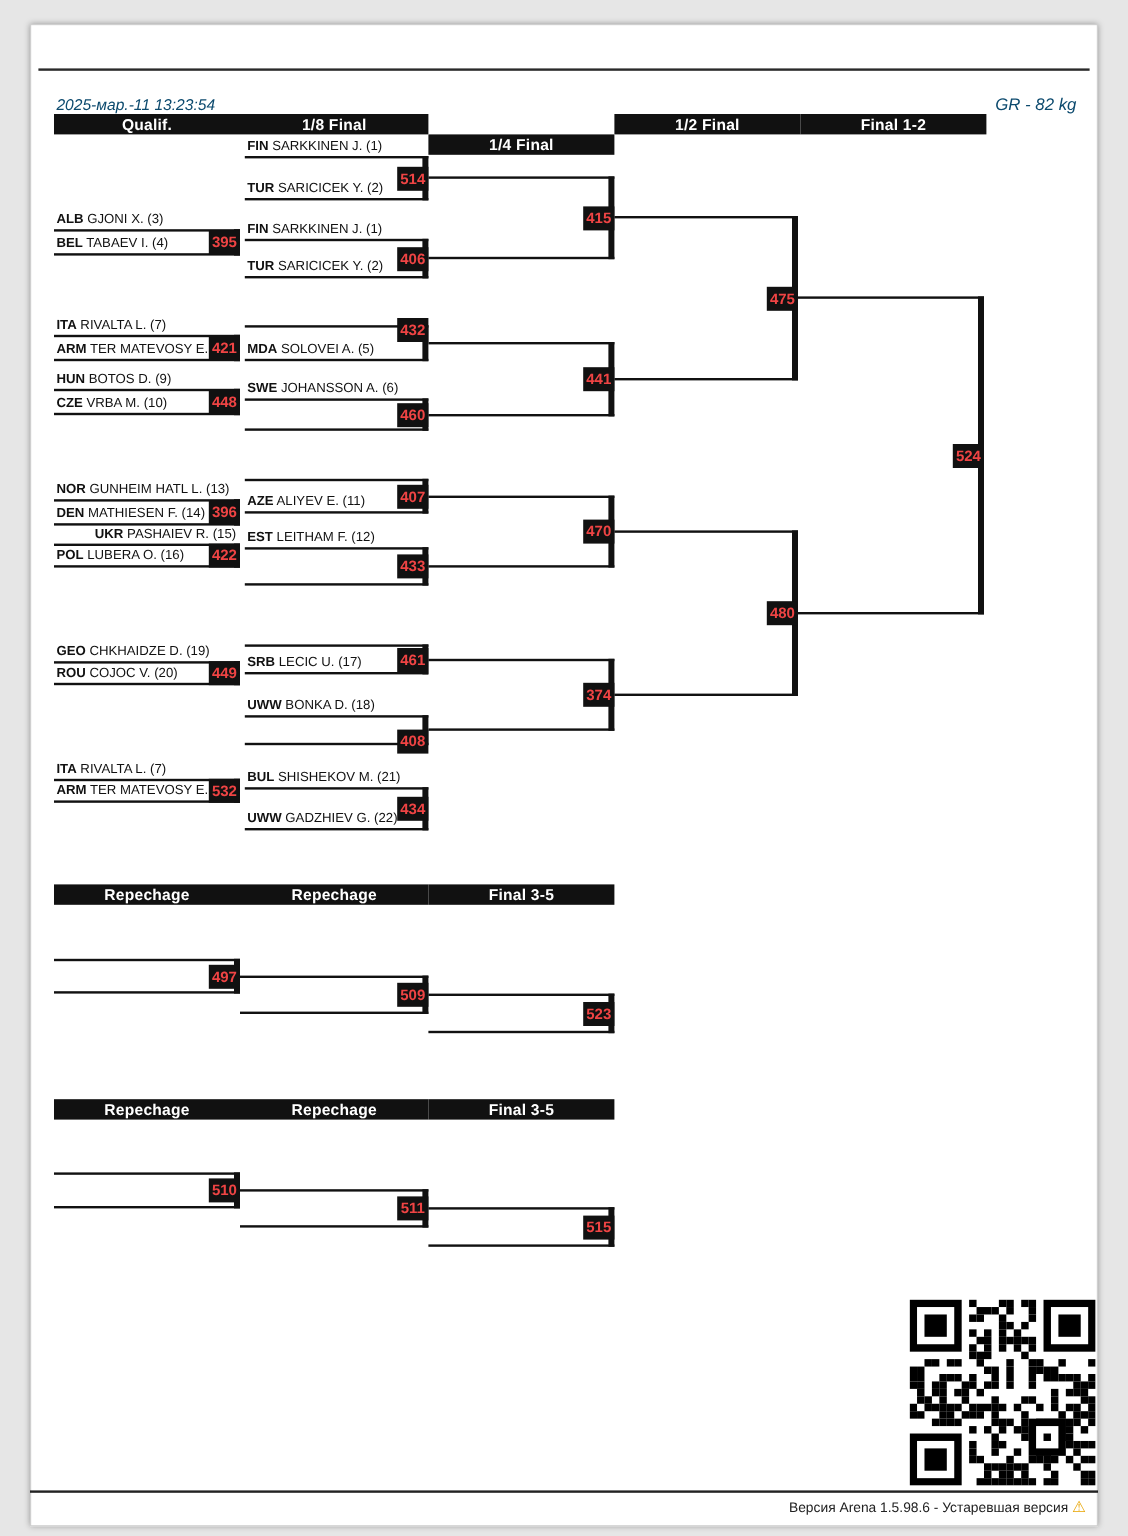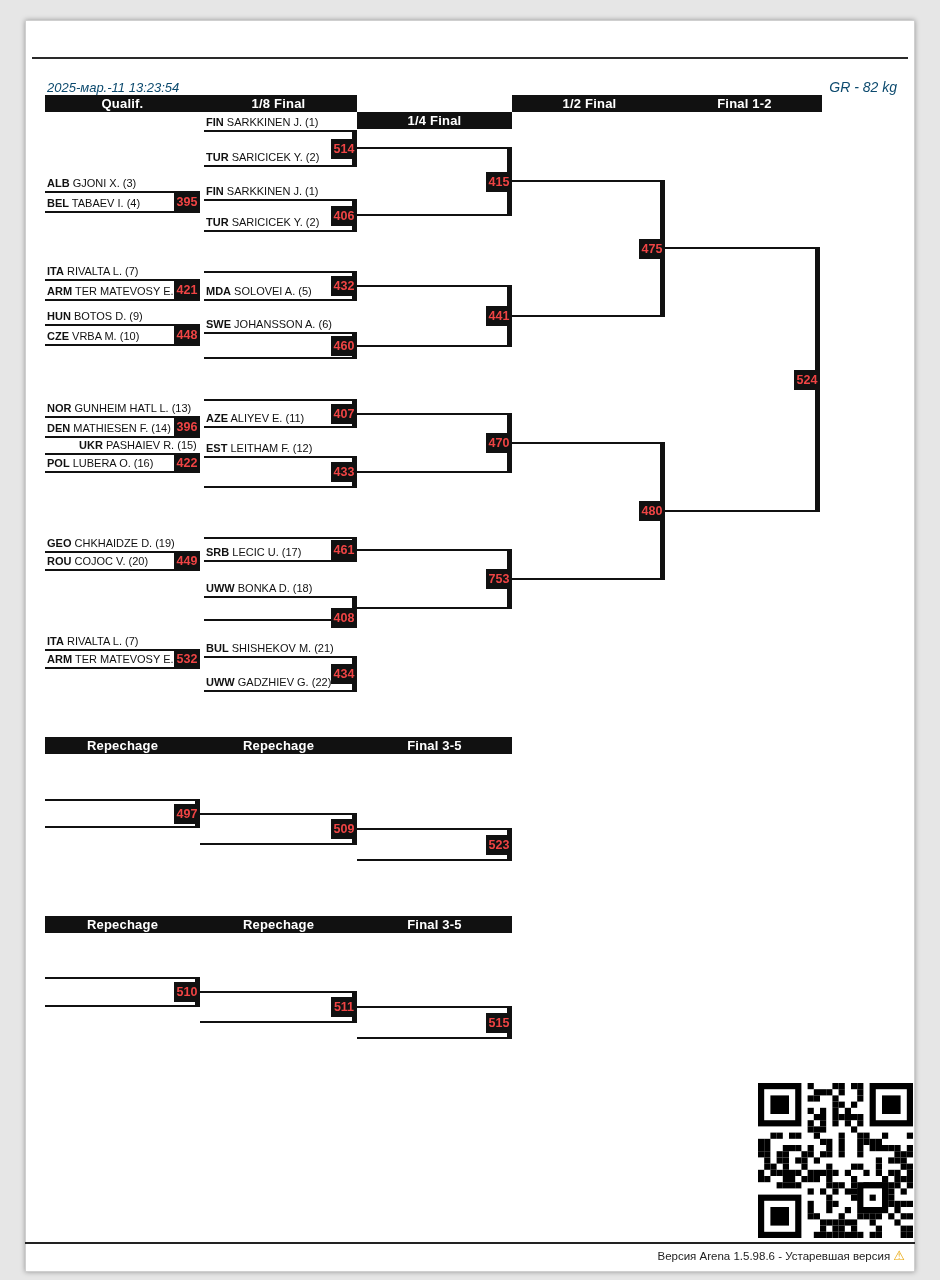--- a/index.html
+++ b/index.html
@@ -72,21 +72,21 @@
       <div class="hline" style="left: 45px; top: 324px; width: 155px;"></div>
       <div class="hline" style="left: 45px; top: 344px; width: 155px;"></div>
       <div class="vline" style="left: 195px; top: 324px; height: 22px;"></div>
       <div class="ath" style="left: 47px; top: 309px;"><span class="cc">HUN</span> BOTOS D. (9)</div>
       <div class="ath" style="left: 47px; top: 329px;"><span class="cc">CZE</span> VRBA M. (10)</div>
       <div class="numbox" style="left: 174px; top: 325px;">448</div>
       <div class="hline" style="left: 204px; top: 271px; width: 153px;"></div>
       <div class="hline" style="left: 204px; top: 299px; width: 153px;"></div>
       <div class="vline" style="left: 352px; top: 271px; height: 30px;"></div>
       <div class="ath" style="left: 206px; top: 284px;"><span class="cc">MDA</span> SOLOVEI A. (5)</div>
-      <div class="numbox" style="left: 331px; top: 276px;">432</div>
+      <div class="numbox" style="left: 331px; top: 265px;">432</div>
       <div class="hline" style="left: 204px; top: 332px; width: 153px;"></div>
       <div class="hline" style="left: 204px; top: 357px; width: 153px;"></div>
       <div class="vline" style="left: 352px; top: 332px; height: 27px;"></div>
       <div class="ath" style="left: 206px; top: 317px;"><span class="cc">SWE</span> JOHANSSON A. (6)</div>
       <div class="numbox" style="left: 331px; top: 335.5px;">460</div>
       <div class="hline" style="left: 45px; top: 416px; width: 155px;"></div>
       <div class="hline" style="left: 45px; top: 436px; width: 155px;"></div>
       <div class="vline" style="left: 195px; top: 416px; height: 22px;"></div>
       <div class="ath" style="left: 47px; top: 401px;"><span class="cc">NOR</span> GUNHEIM HATL L. (13)</div>
       <div class="ath" style="left: 47px; top: 421px;"><span class="cc">DEN</span> MATHIESEN F. (14)</div>
@@ -143,21 +143,21 @@
       <div class="hline" style="left: 357px; top: 345px; width: 155px;"></div>
       <div class="vline" style="left: 507px; top: 285px; height: 62px;"></div>
       <div class="numbox" style="left: 486px; top: 306px;">441</div>
       <div class="hline" style="left: 357px; top: 413px; width: 155px;"></div>
       <div class="hline" style="left: 357px; top: 471px; width: 155px;"></div>
       <div class="vline" style="left: 507px; top: 413px; height: 60px;"></div>
       <div class="numbox" style="left: 486px; top: 433px;">470</div>
       <div class="hline" style="left: 357px; top: 549px; width: 155px;"></div>
       <div class="hline" style="left: 357px; top: 607px; width: 155px;"></div>
       <div class="vline" style="left: 507px; top: 549px; height: 60px;"></div>
-      <div class="numbox" style="left: 486px; top: 569px;">753</div>
+      <div class="numbox" style="left: 486px; top: 569px;">374</div>
       <div class="hline" style="left: 512px; top: 180px; width: 153px;"></div>
       <div class="hline" style="left: 512px; top: 315px; width: 153px;"></div>
       <div class="vline" style="left: 660px; top: 180px; height: 137px;"></div>
       <div class="numbox" style="left: 639px; top: 238.5px;">475</div>
       <div class="hline" style="left: 512px; top: 442px; width: 153px;"></div>
       <div class="hline" style="left: 512px; top: 578px; width: 153px;"></div>
       <div class="vline" style="left: 660px; top: 442px; height: 138px;"></div>
       <div class="numbox" style="left: 639px; top: 501px;">480</div>
       <div class="hline" style="left: 665px; top: 247px; width: 155px;"></div>
       <div class="hline" style="left: 665px; top: 510px; width: 155px;"></div>

